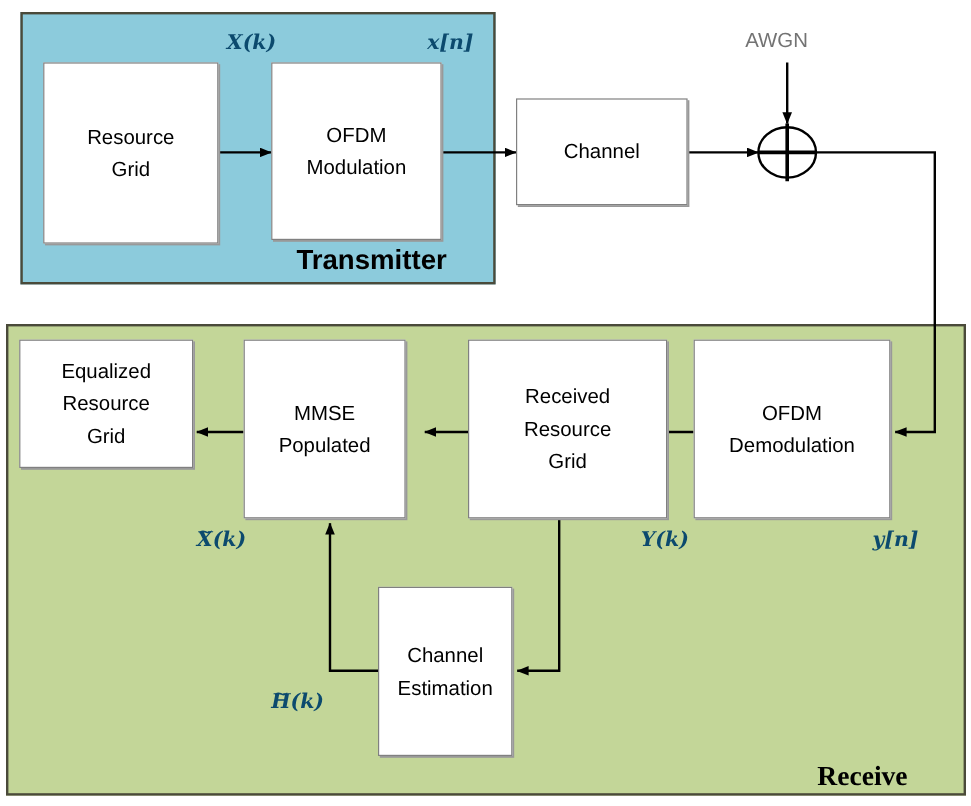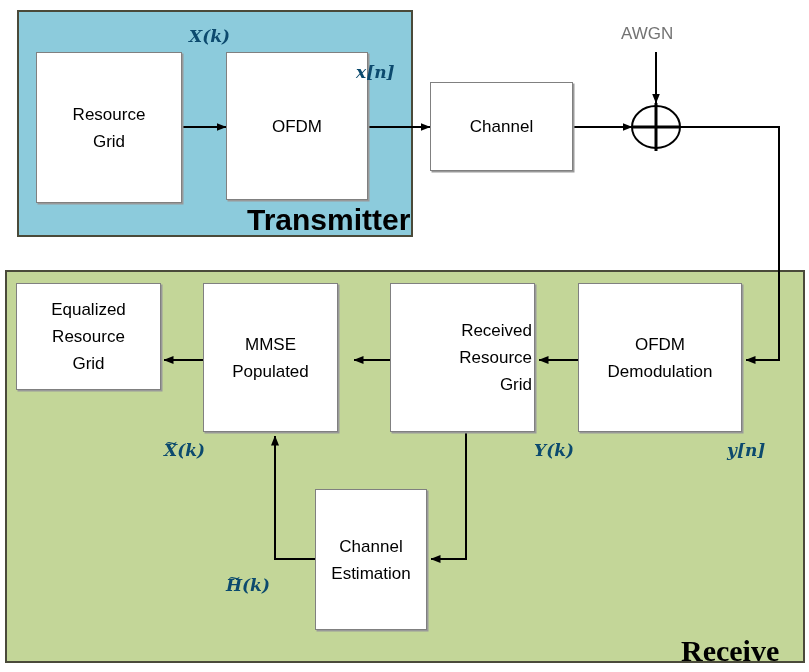--- a/index.html
+++ b/index.html
@@ -22,21 +22,21 @@
     width: 809px;
     height: 672px;
   }
   .panel {
     position: absolute;
     box-sizing: border-box;
   }
   .panel-label {
     position: absolute;
     font-weight: bold;
-    font-size: 30px;
+    font-size: 23px;
     color: #000000;
     white-space: nowrap;
   }
   .blk {
     position: absolute;
     box-sizing: border-box;
     background: #ffffff;
     border: 1px solid #808080;
     box-shadow: 1.5px 1.5px 0 0 #999999;
     display: flex;
@@ -125,40 +125,41 @@
     </g>
   </svg>
 
   <div class="blk" style="left:36px; top:52px; width:146px; height:151px;">
     <span class="ln">Resource</span>
     <span class="ln">Grid</span>
   </div>
 
   <div class="blk" style="left:226px; top:52px; width:142px; height:148px;">
     <span class="ln">OFDM</span>
+    <span class="ln">Modulation</span>
   </div>
 
   <div class="panel-label" style="left:247px; top:203px;">Transmitter</div>
 
   <div class="blk" style="left:430px; top:82px; width:143px; height:89px;">
     <span class="ln">Channel</span>
   </div>
 
   <div class="plain" style="left:621px; top:24px;">AWGN</div>
 
   <div class="sig" style="left:189px; top:26px;">X(k)</div>
 
-  <div class="sig" style="left:356px; top:26px;margin-top:36px;">x[n]</div>
+  <div class="sig" style="left:356px; top:26px;">x[n]</div>
 
   <div class="blk" style="left:578px; top:283px; width:164px; height:149px;">
     <span class="ln">OFDM</span>
     <span class="ln">Demodulation</span>
   </div>
 
-  <div class="blk" style="left:390px; top:283px; width:145px; height:149px;align-items:flex-end;">
+  <div class="blk" style="left:390px; top:283px; width:166px; height:149px;">
     <span class="ln">Received</span>
     <span class="ln">Resource</span>
     <span class="ln">Grid</span>
   </div>
 
   <div class="blk" style="left:203px; top:283px; width:135px; height:149px;">
     <span class="ln">MMSE</span>
     <span class="ln">Populated</span>
   </div>
 

